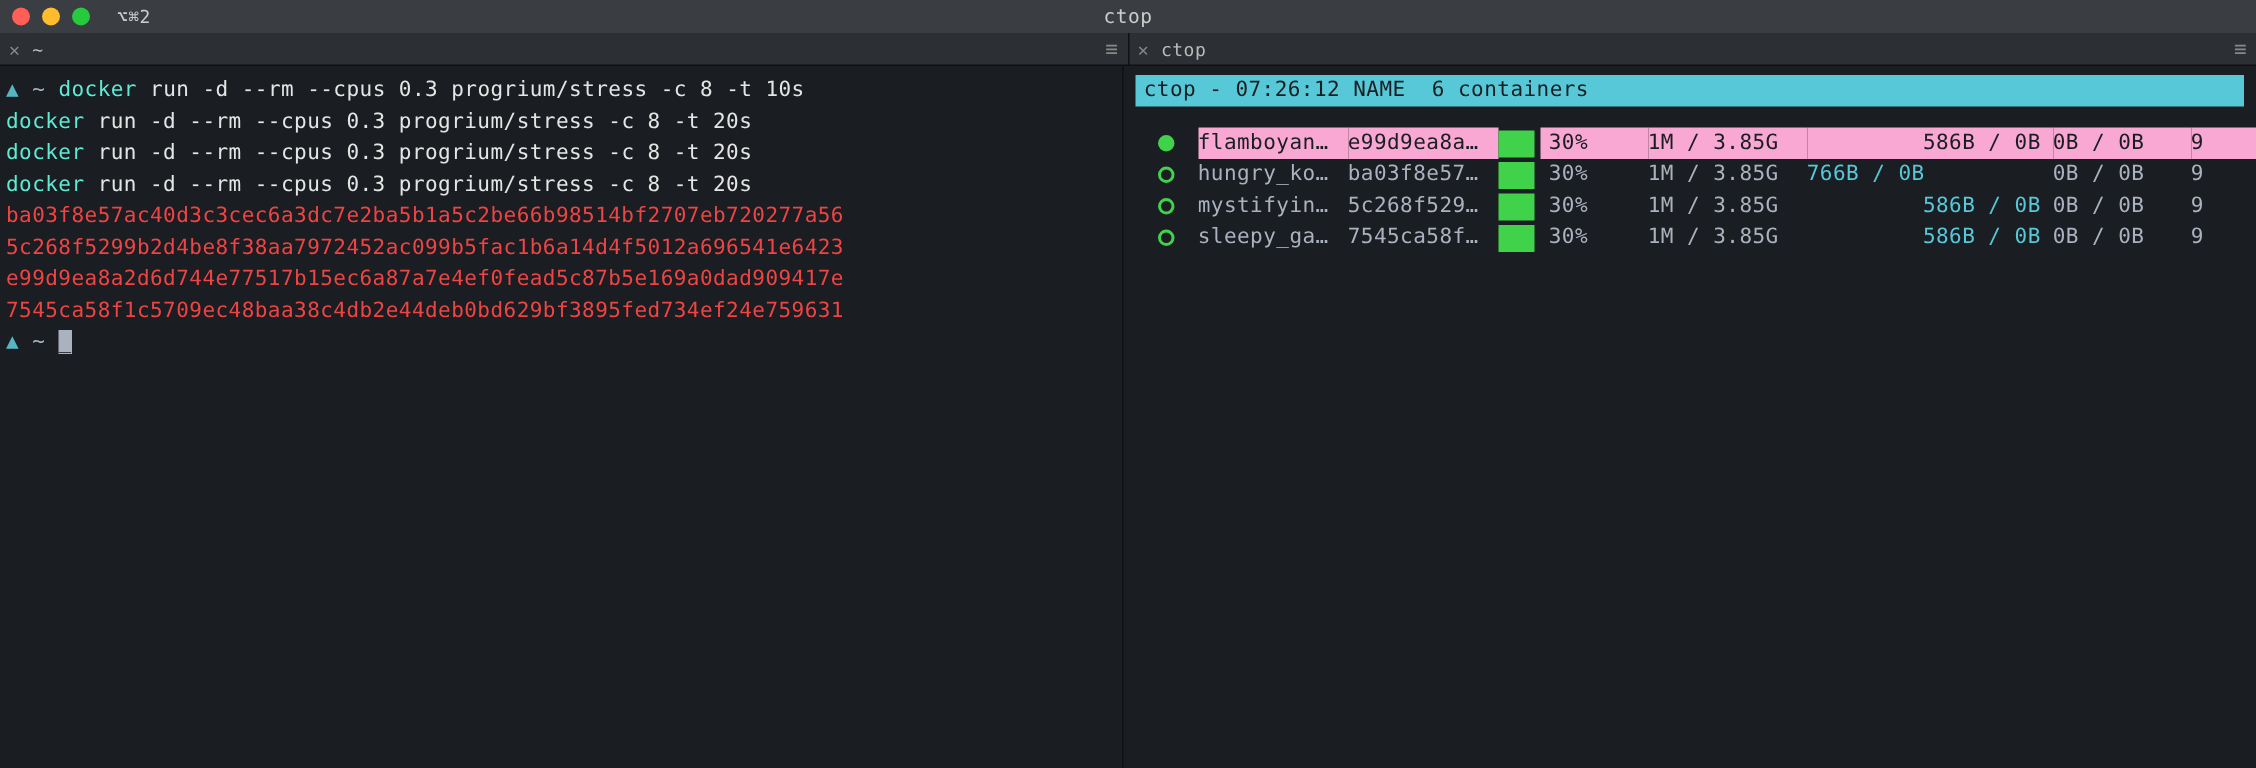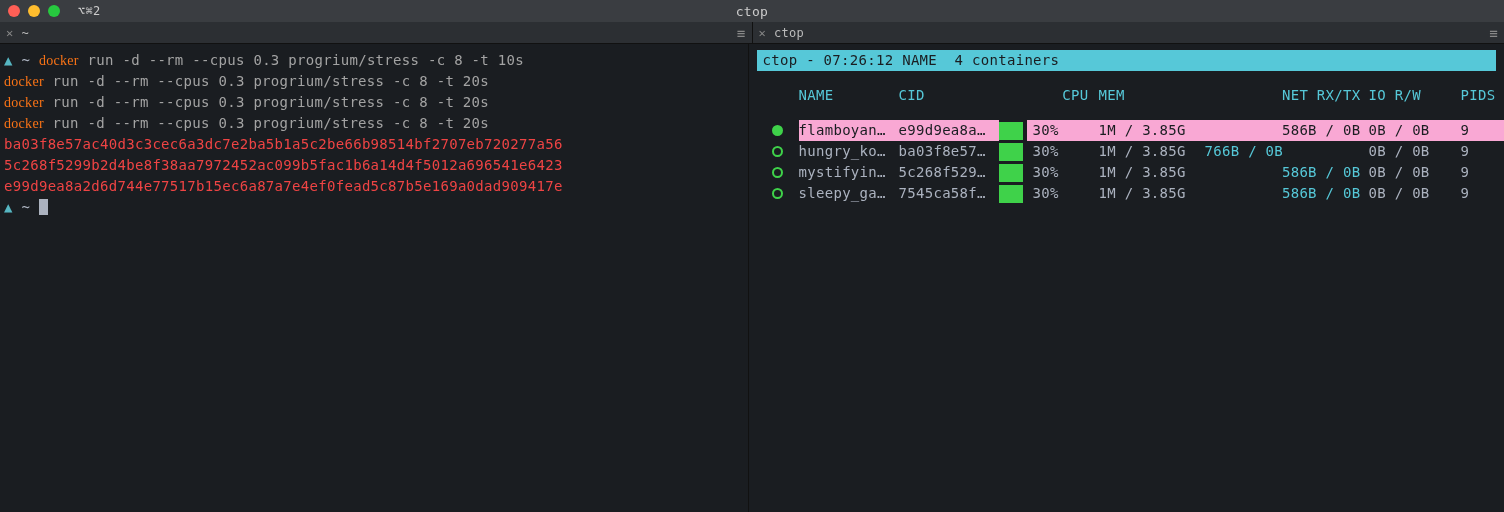--- a/index.html
+++ b/index.html
@@ -35,22 +35,22 @@
     .tab-half { flex: 1; background: #2c2f33; display: flex; align-items: center; padding: 0 6px; border-bottom: 1px solid #111; position: relative; }
     .tab-half + .tab-half { border-left: 1px solid #111; }
     .tab-close { color: #888; font-size: 12px; margin-right: 8px; cursor: pointer; }
     .tab-title { color: #bbb; font-size: 12px; }
     .tab-menu { position: absolute; right: 6px; color: #888; font-size: 14px; line-height: 1; }
     .panes { display: flex; height: calc(100% - 44px); }
     .pane { flex: 1; padding: 6px 4px; overflow: hidden; line-height: 21px; }
     .pane + .pane { border-left: 1px solid #111; }
     .prompt-icon { color: #56b6c2; }
     .tilde { color: #abb2bf; }
-    .docker-cmd { color: #f97316; font-family: Liberation Serif, serif; }
-    .cmd-rest { color: #a3a3a3; }
+    .docker-cmd { color: #5eead4; }
+    .cmd-rest { color: #e5e5e5; }
     .hash-line { color: #ef4444; white-space: nowrap; }
     .cursor { background: #abb2bf; color: #1a1d21; }
 
     .ctop-header {
       background: #56c8d8;
       color: #1a1d21;
       padding: 0 6px;
       margin-bottom: 14px;
       white-space: pre;
     }
@@ -110,35 +110,26 @@
 <div class="panes">
 
   <div class="pane" id="left-pane">
       <div><span class="prompt-icon">▲</span>  <span class="tilde">~</span>   <span class="docker-cmd">docker</span><span class="cmd-rest"> run -d --rm --cpus 0.3 progrium/stress -c 8 -t 10s</span></div>
       <div><span class="docker-cmd">docker</span><span class="cmd-rest"> run -d --rm --cpus 0.3 progrium/stress -c 8 -t 20s</span></div>
       <div><span class="docker-cmd">docker</span><span class="cmd-rest"> run -d --rm --cpus 0.3 progrium/stress -c 8 -t 20s</span></div>
       <div><span class="docker-cmd">docker</span><span class="cmd-rest"> run -d --rm --cpus 0.3 progrium/stress -c 8 -t 20s</span></div>
       <div class="hash-line">ba03f8e57ac40d3c3cec6a3dc7e2ba5b1a5c2be66b98514bf2707eb720277a56</div>
       <div class="hash-line">5c268f5299b2d4be8f38aa7972452ac099b5fac1b6a14d4f5012a696541e6423</div>
       <div class="hash-line">e99d9ea8a2d6d744e77517b15ec6a87a7e4ef0fead5c87b5e169a0dad909417e</div>
+      <div class="hash-line">7545ca58f1c5709ec48baa38c4db2e44deb0bd629bf3895fed734ef24e759631</div>
       <div><span class="prompt-icon">▲</span>  <span class="tilde">~</span>   <span class="cursor">_</span></div>
     </div>
 
   <div class="pane" id="right-pane" style="padding:6px 8px;">
-    <div class="ctop-header"><span>ctop - 07:26:12 NAME</span>  <span>4 containers</span></div>
-    <div class="ctop-cols">
-      <div></div>
-      <div>NAME</div>
-      <div>CID</div>
-      <div style="text-align:right;padding-right:10px;">CPU</div>
-      <div>MEM</div>
-      <div style="text-align:right;padding-right:8px;">NET RX/TX</div>
-      <div>IO R/W</div>
-      <div>PIDS</div>
-    </div>
+    <div class="ctop-header"><span>ctop - 07:26:12 NAME</span>  <span>6 containers</span></div>
     <div id="ctop-rows">
         <div class="ctop-row selected">
           <div class="dot-cell">
             <div class="status-dot"></div>
           </div>
           <div class="cell-txt">flamboyan…</div>
           <div class="cell-txt">e99d9ea8a…</div>
           <div>
             <div class="cpu-bar"></div>
           </div>

